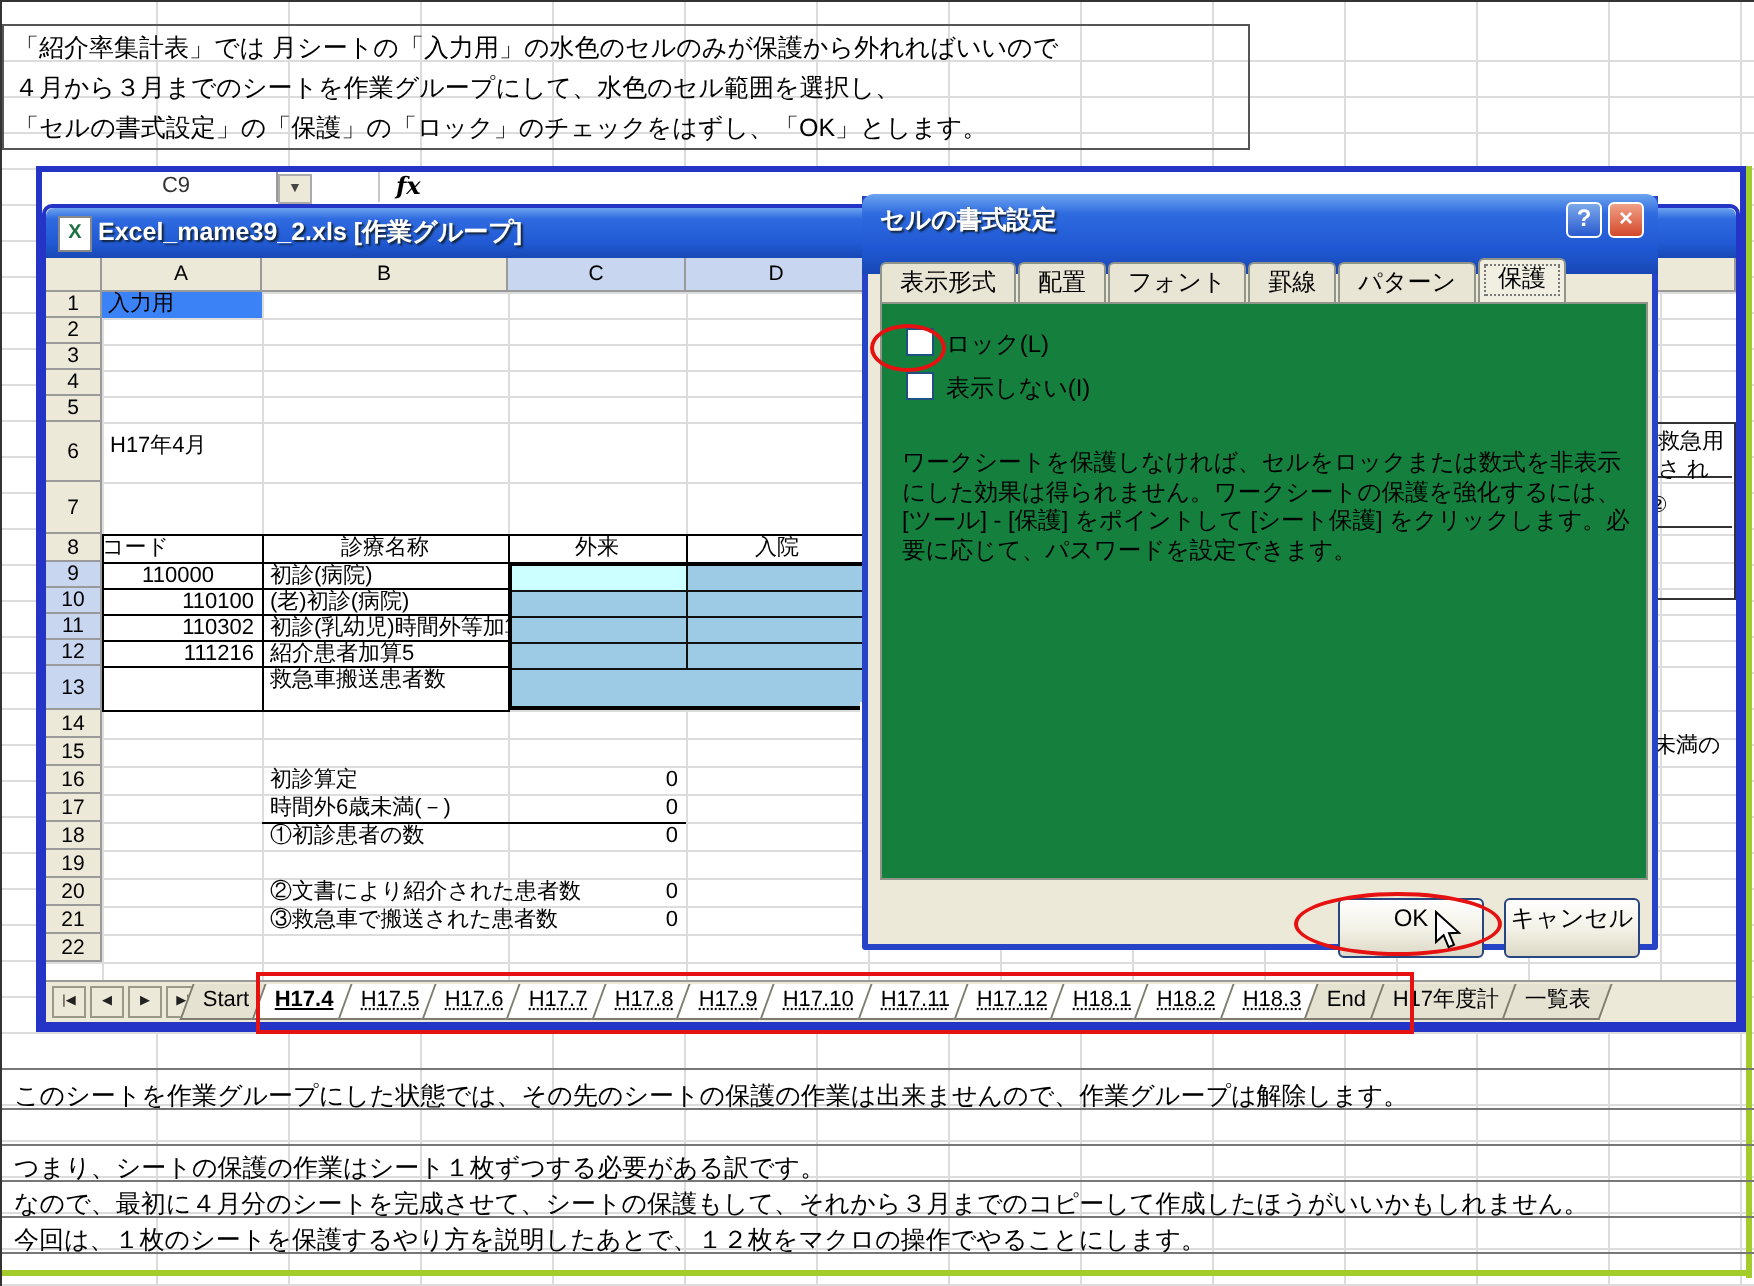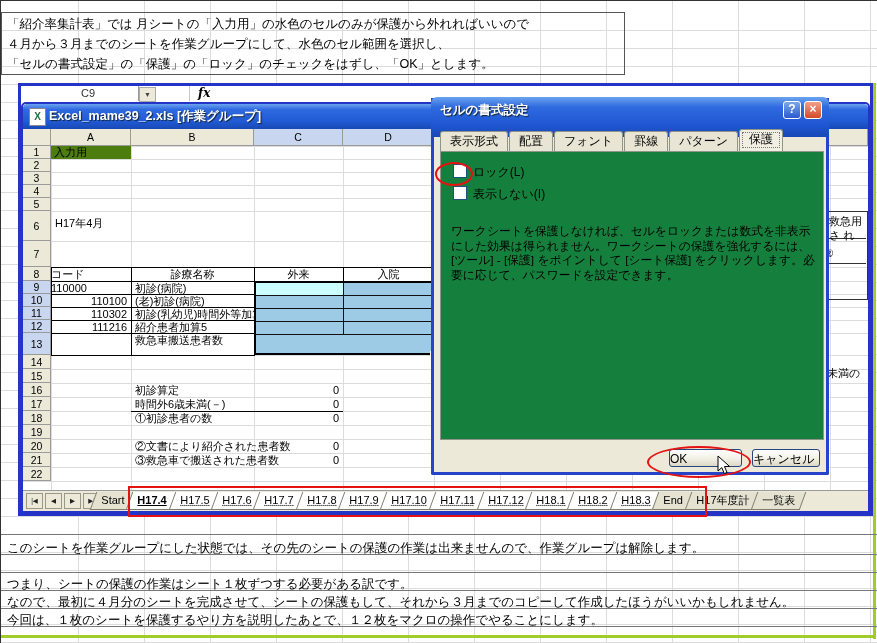--- a/index.html
+++ b/index.html
@@ -72,22 +72,22 @@
   .dtabs{position:absolute;left:6px;top:33px;display:flex}
   .dtab{height:19px;padding:0 9px;margin-right:1px;background:#e9e5d4;border:1px solid #919488;
         border-bottom:none;border-radius:3px 3px 0 0;font-size:12px;line-height:19px}
   .dtab.act{background:#f1efe2;height:21px;margin-top:-2px;outline:1px dotted #777;outline-offset:-4px}
   .dpanel{position:absolute;left:6px;top:53px;width:384px;height:289px;background:#15803d;
           border:1px solid #919488;box-sizing:border-box}
   .cbrow{position:absolute;left:12px;font-size:12px;line-height:14px}
   .cb{display:inline-block;width:12px;height:12px;background:#fff;border:1px solid #1c5180;
       vertical-align:-2px;margin-right:6px}
   .desc{position:absolute;left:10px;top:72px;width:366px;font-size:11.8px;line-height:14.5px}
-  .xpbtn{position:absolute;height:18px;background:linear-gradient(180deg,#ffffff,#f2f0e4 55%,#dcd8c6);
-         border:1px solid #27457e;border-radius:3px;font-size:12px;text-align:left;line-height:19px;
+  .xpbtn{position:absolute;height:30px;background:linear-gradient(180deg,#ffffff,#f2f0e4 55%,#dcd8c6);
+         border:1px solid #27457e;border-radius:3px;font-size:12px;text-align:center;line-height:19px;
          box-sizing:border-box}
   
   .redrect{position:absolute;border:2px solid #e61111;pointer-events:none}
   .redellipse{position:absolute;border:2px solid #e61111;border-radius:50%;pointer-events:none}
   .cursor{position:absolute;pointer-events:none}
   .sliverbox{position:absolute;border:1px solid #333}
   .slivline{position:absolute;background:#333;height:1px}
 </style>
 </head>
 <body>
@@ -189,37 +189,37 @@
             <div class="hdr" style="left: 0px; top: 240px; width: 28px; height: 14px; line-height: 14px;">15</div>
             <div class="hdr" style="left: 0px; top: 254px; width: 28px; height: 14px; line-height: 14px;">16</div>
             <div class="hdr" style="left: 0px; top: 268px; width: 28px; height: 14px; line-height: 14px;">17</div>
             <div class="hdr" style="left: 0px; top: 282px; width: 28px; height: 14px; line-height: 14px;">18</div>
             <div class="hdr" style="left: 0px; top: 296px; width: 28px; height: 14px; line-height: 14px;">19</div>
             <div class="hdr" style="left: 0px; top: 310px; width: 28px; height: 14px; line-height: 14px;">20</div>
             <div class="hdr" style="left: 0px; top: 324px; width: 28px; height: 14px; line-height: 14px;">21</div>
             <div class="hdr" style="left: 0px; top: 338px; width: 28px; height: 14px; line-height: 14px;">22</div>
           </div>
 
-        <div class="cell" style="left:28px;top:17px;width:80px;height:13px;background:#4d7c0f;padding-left:3px;box-sizing:border-box">入力用</div>
+        <div class="cell" style="left:28px;top:17px;width:80px;height:13px;background:#3b82f6;padding-left:3px;box-sizing:border-box">入力用</div>
         <div class="cell" style="left:32px;top:88px">H17年4月</div>
 
         <div class="tblbox" style="left:28px;top:138px;width:384px;height:15px"></div>
         <div class="bline" style="left:108px;top:138px;width:1px;height:15px"></div>
         <div class="bline" style="left:231px;top:138px;width:1px;height:15px"></div>
         <div class="bline" style="left:320px;top:138px;width:1px;height:15px"></div>
         <div class="cell" style="left:28px;top:139px;width:80px;">コード</div>
         <div class="cell" style="left:108px;top:139px;width:123px;text-align:center">診療名称</div>
         <div class="cell" style="left:231px;top:139px;width:89px;text-align:center">外来</div>
         <div class="cell" style="left:320px;top:139px;width:91px;text-align:center">入院</div>
 
         <div class="tblbox" style="left:28px;top:152px;width:204px;height:75px"></div>
         <div class="bline" style="left:108px;top:152px;width:1px;height:74px"></div>
         <div id="tblRows">
             <div class="bline" style="left: 29px; top: 165px; width: 202px; height: 1px;"></div>
-            <div class="cell" style="left: 28px; top: 153px; width: 76px; text-align: left;">110000</div>
+            <div class="cell" style="left: 28px; top: 153px; width: 76px; text-align: center;">110000</div>
             <div class="cell" style="left: 112px; top: 153px;">初診(病院)</div>
             <div class="bline" style="left: 29px; top: 178px; width: 202px; height: 1px;"></div>
             <div class="cell" style="left: 28px; top: 166px; width: 76px; text-align: right;">110100</div>
             <div class="cell" style="left: 112px; top: 166px;">(老)初診(病院)</div>
             <div class="bline" style="left: 29px; top: 191px; width: 202px; height: 1px;"></div>
             <div class="cell" style="left: 28px; top: 179px; width: 76px; text-align: right;">110302</div>
             <div class="cell" style="left: 112px; top: 179px;">初診(乳幼児)時間外等加算</div>
             <div class="bline" style="left: 29px; top: 204px; width: 202px; height: 1px;"></div>
             <div class="cell" style="left: 28px; top: 192px; width: 76px; text-align: right;">111216</div>
             <div class="cell" style="left: 112px; top: 192px;">紹介患者加算5</div>

